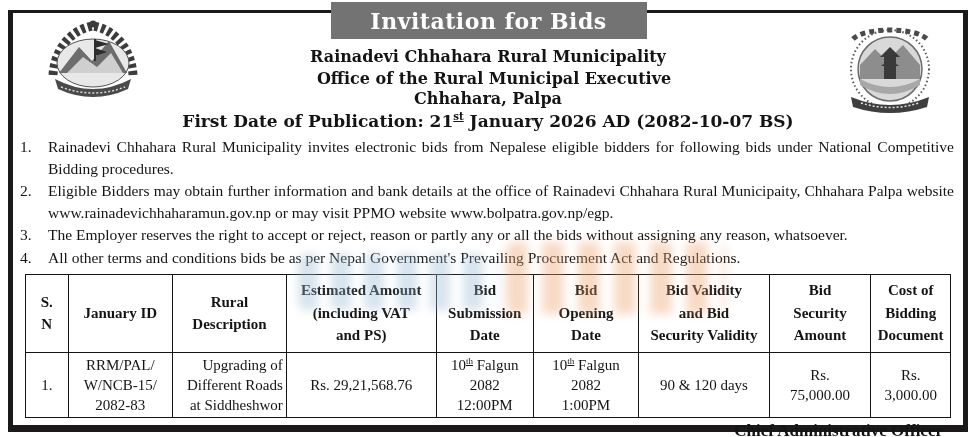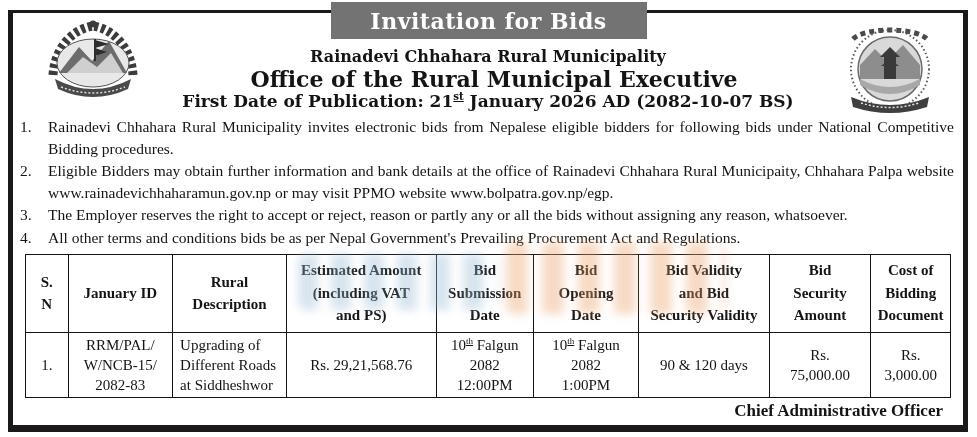--- a/index.html
+++ b/index.html
@@ -23,40 +23,40 @@
   }
   
   .logo { position:absolute; z-index:2; }
   .logo-left  { left:24px;  top:4px; }
   .logo-right { right:18px; top:6px; }
   .head-text {
     text-align:center; padding-top:31px;
     font-family:"DejaVu Serif", serif; font-weight:bold;
   }
   .muni   { font-size:16px;   line-height:25px; }
-  .office { font-size:22px; line-height:20px;padding-left:12px; }
+  .office { font-size:16px; line-height:20px;padding-left:12px; }
   .place  { font-size:16px;   line-height:20px; }
   .pub    { font-size:17px;   line-height:24px; text-align:center;
             font-family:"DejaVu Serif", serif; font-weight:bold; }
   sup { font-size:60%; line-height:0; vertical-align:super; text-decoration:underline; }
   
   .notes { margin:3px 0 0 0; padding:0 9px 0 7px; list-style:none;
            font-size:15.5px; line-height:21.6px; }
   .notes li { display:flex; margin-bottom:1px; }
   .notes .num { flex:0 0 28px; }
   .notes .txt { flex:1; text-align:justify; }
   
   table.bidtable {
     width:calc(100% - 24px); margin:5px auto 0; border-collapse:collapse;
     text-align:center; font-size:15px; position:relative; z-index:1;
   }
   .bidtable th, .bidtable td { border:1.6px solid #141414; padding:2px 3px; }
   .bidtable th { font-weight:bold; line-height:1.5; height:78px; }
   .bidtable td { line-height:1.35; height:47px; }
-  .bidtable td.left { text-align:left; padding-left:7px; }
+  .bidtable td.left { text-align:right; padding-left:7px; }
   col.c0{width:4.6%} col.c1{width:11.3%} col.c2{width:12.3%} col.c3{width:16.2%}
   col.c4{width:10.5%} col.c5{width:11.4%} col.c6{width:14.1%} col.c7{width:11.0%}
   col.c8{width:8.6%}
   
   .sig { text-align:right; padding-right:20px; margin-top:3px;
          font-weight:bold; font-size:17px; }
   
   .watermark { position:absolute; left:292px; top:238px; width:440px; height:86px;
                z-index:4; pointer-events:none; }
   .wm-a, .wm-b { position:absolute; border-radius:8px; filter:blur(5px); opacity:.40; }
@@ -99,20 +99,21 @@
       <path d="M45,38 L65,38 L55,28 Z" fill="#3a3a3a"></path>
       <path d="M46,47 L64,47 L55,40 Z" fill="#3a3a3a"></path>
       <path d="M25,60 Q55,76 85,60 L85,66 Q55,84 25,66 Z" fill="#a8a8a8"></path>
       <path d="M16,78 Q55,94 94,78 L92,88 Q55,100 18,88 Z" fill="#3f3f3f"></path>
       <path d="M26,84 Q55,93 84,84" fill="none" stroke="#e6e6e6" stroke-width="1.5" stroke-dasharray="2 2"></path>
     </svg>
 
     <div class="head-text">
       <div class="muni">Rainadevi Chhahara Rural Municipality</div>
       <div class="office">Office of the Rural Municipal Executive</div>
+      <div class="place">Chhahara, Palpa</div>
     </div>
     <div class="pub">First Date of Publication: 21<sup>st</sup> January 2026 AD (2082-10-07 BS)</div>
 
     <ol class="notes">
         <li>
           <span class="num">1.</span>
           <span class="txt">Rainadevi Chhahara Rural Municipality invites electronic bids from Nepalese eligible bidders for following bids under National Competitive Bidding procedures.</span>
         </li>
         <li>
           <span class="num">2.</span>

